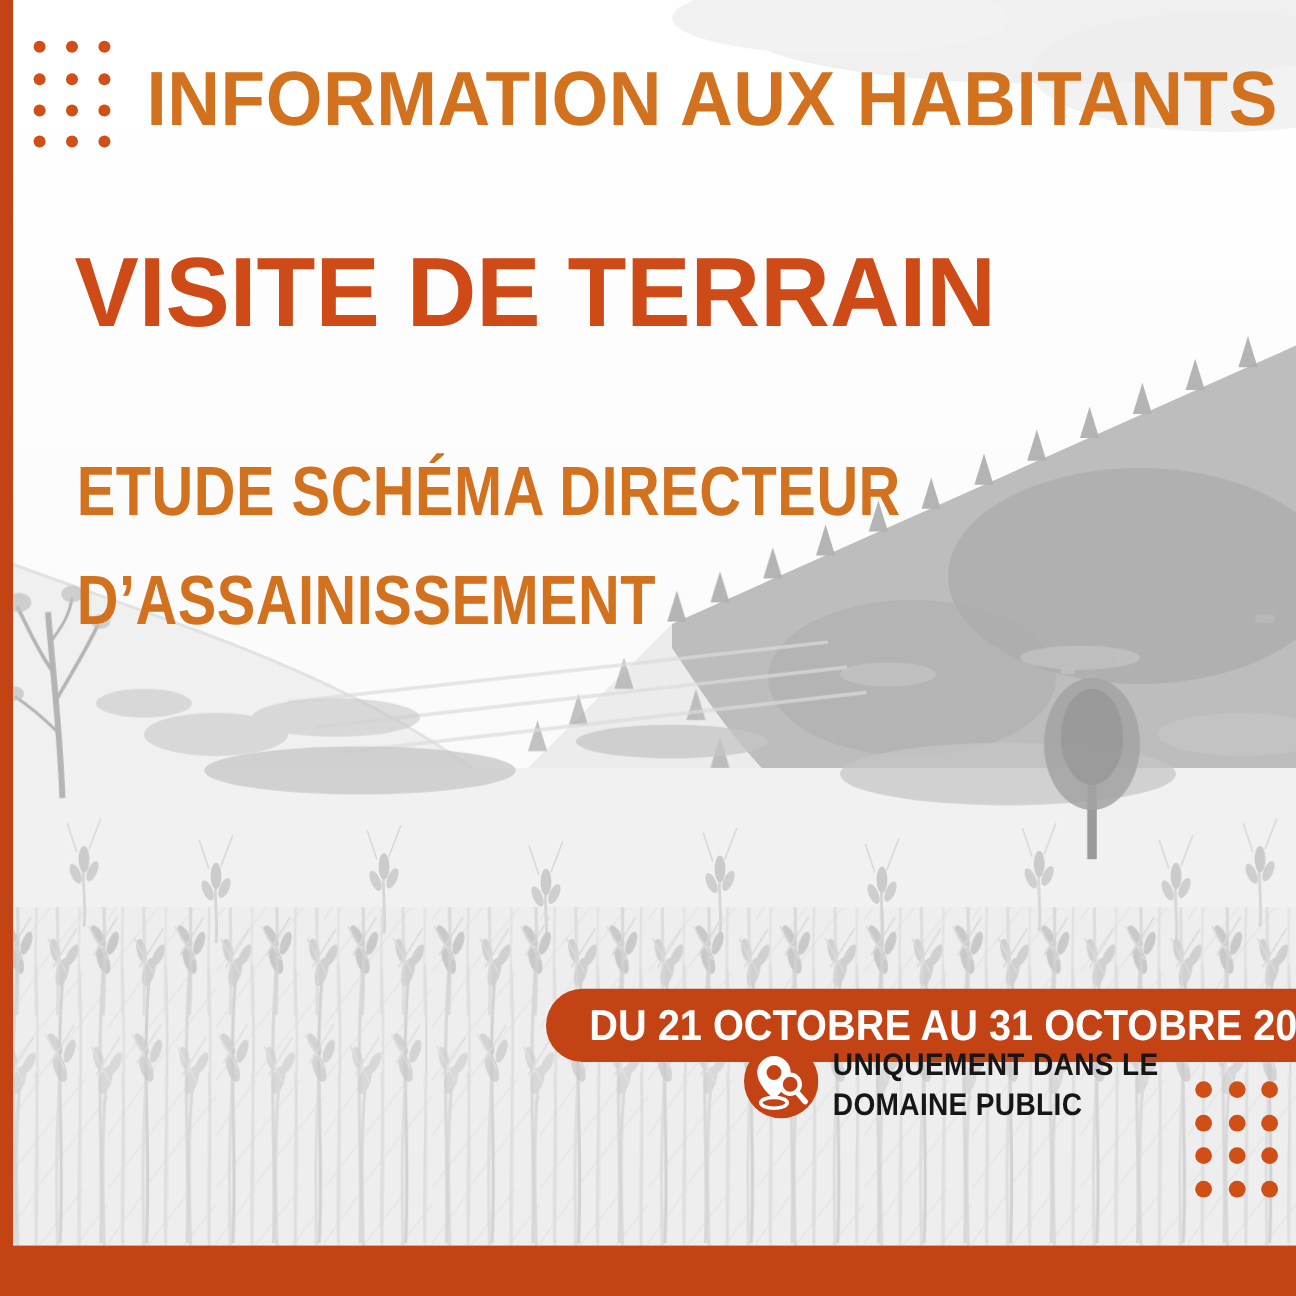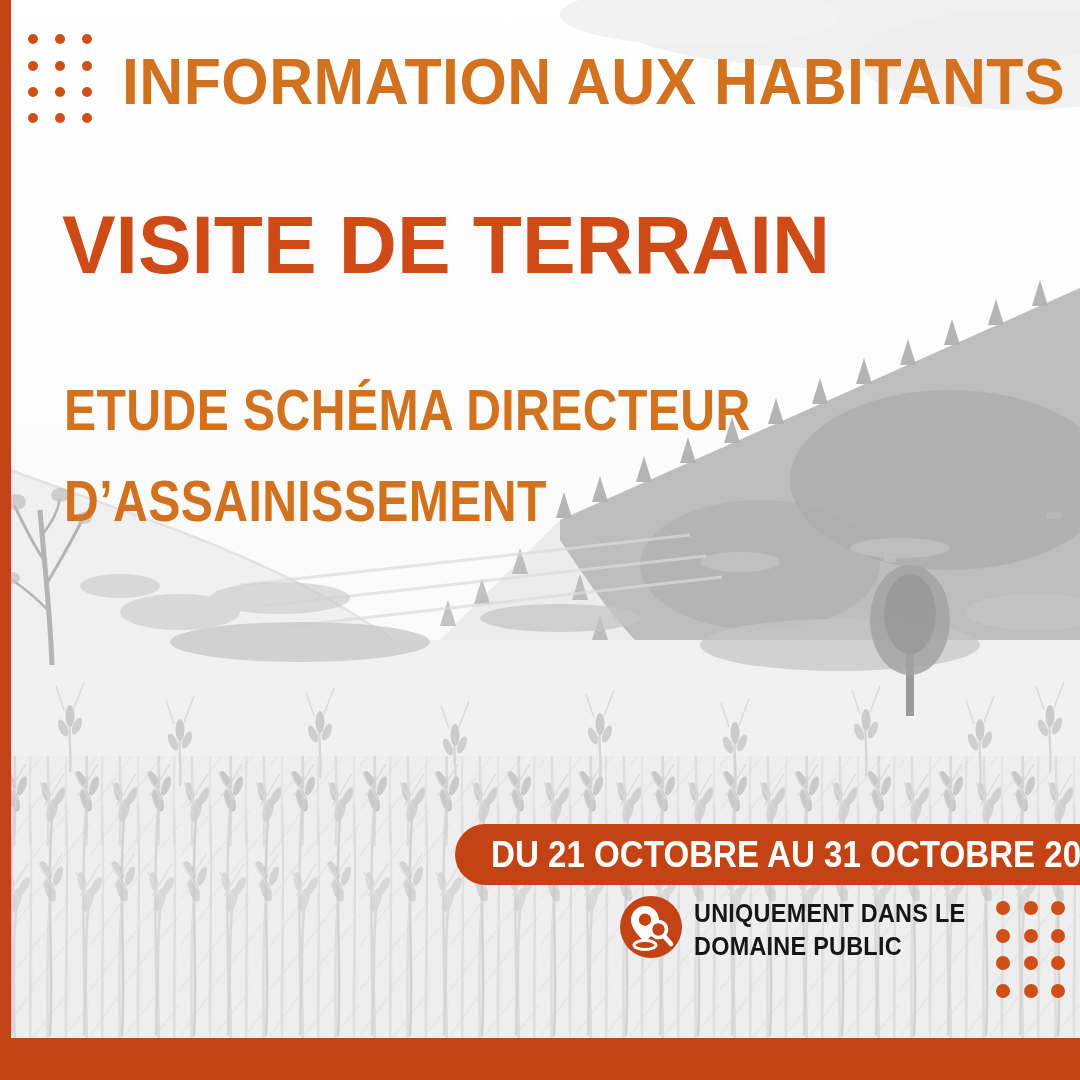--- a/index.html
+++ b/index.html
@@ -46,21 +46,21 @@
   .communes-inner{transform:scaleX(.85);transform-origin:0 0;white-space:nowrap;}
   .communes-label{font-size:34px;font-weight:bold;letter-spacing:.5px;line-height:44px;}
   .communes-line{font-size:35px;font-weight:bold;line-height:47px;}
   .date-pill{
     position:absolute;left:455px;top:824px;width:625px;height:61px;
     background:var(--accent);border-radius:31px 0 0 31px;
     color:var(--white);font-size:36px;font-weight:bold;line-height:61px;
     padding-left:36px;white-space:nowrap;
   }
   .date-pill-inner{display:inline-block;transform:scaleX(.92);transform-origin:0 50%;}
-  .scope{position:absolute;left:620px;top:896px;width:420px;height:64px;}
+  .scope{position:absolute;left:620px;top:870px;width:420px;height:64px;}
   .scope-icon{position:absolute;left:0;top:0;width:62px;height:62px;}
   .scope-text{
     position:absolute;left:74px;top:1px;
     font-size:26px;line-height:33px;font-weight:bold;color:var(--dark_text);
     white-space:nowrap;transform:scaleX(.9);transform-origin:0 0;letter-spacing:.3px;
   }
 </style>
 </head>
 <body>
 

